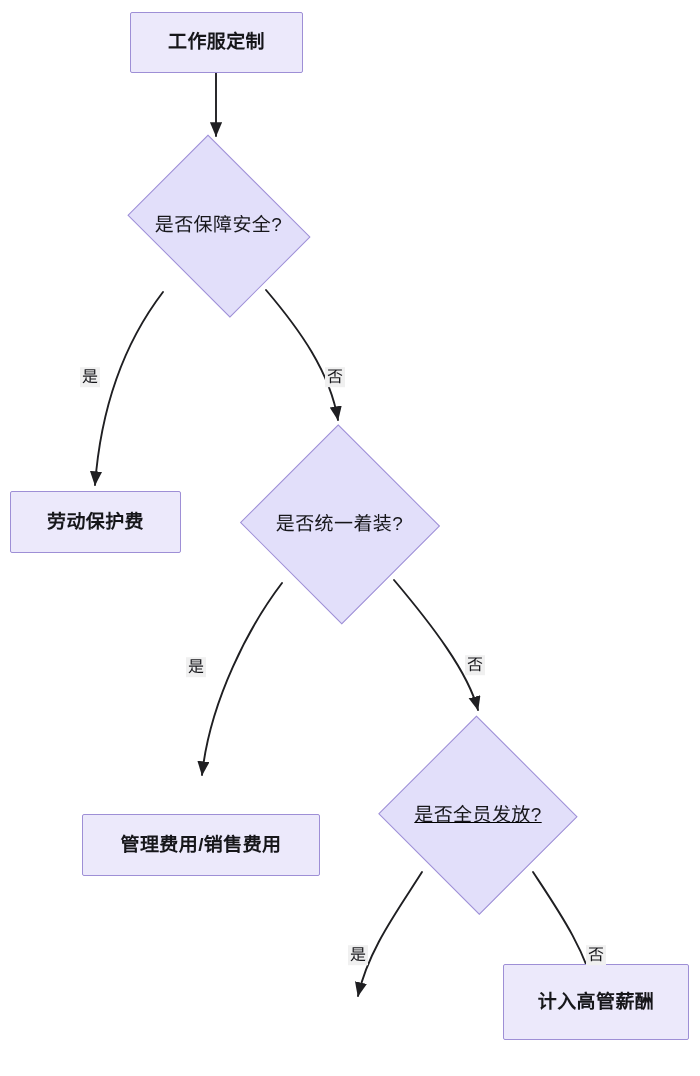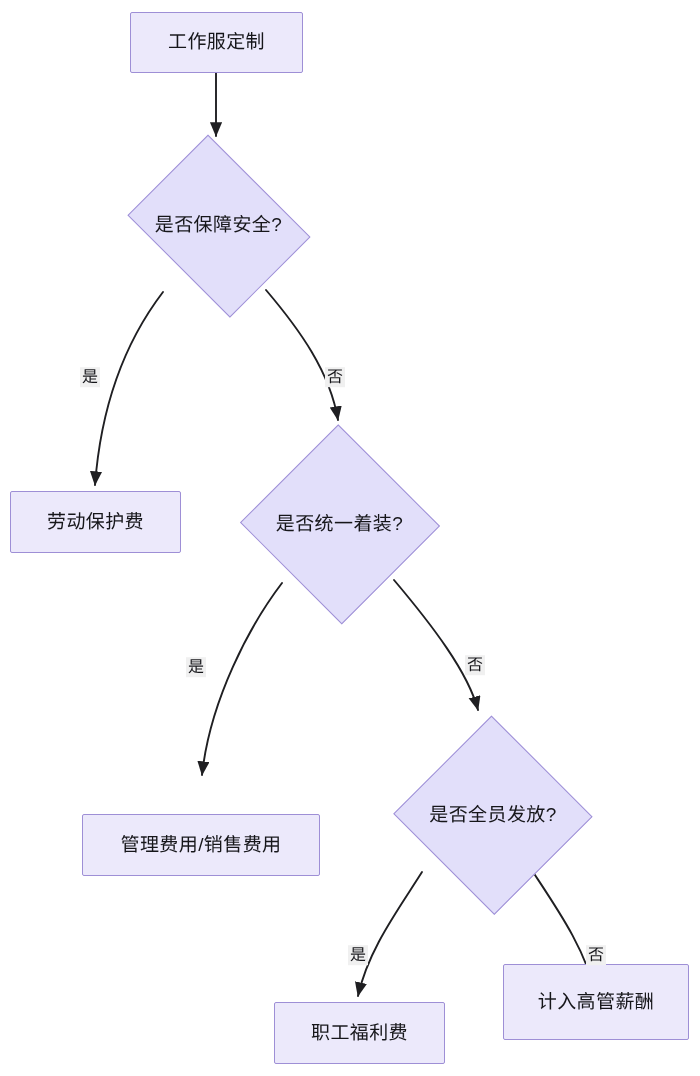--- a/index.html
+++ b/index.html
@@ -46,20 +46,21 @@
     border: 1.6px solid #9e8fd6;
     border-radius: 2px;
   }
   .node-rect .node-label {
     position: relative;
     color: #16161a;
     font-size: 19px;
     line-height: 1.2;
     white-space: nowrap;
     letter-spacing: 0.4px;
+    font-weight: bold;
   }
   .node-diamond {
     background: transparent;
     border: none;
   }
   .diamond-shape {
     position: absolute;
     left: 50%;
     top: 50%;
     width: 70.7%;
@@ -131,28 +132,25 @@
 
   <div class="node node-diamond" style="left:238px; top:426px; width:203px; height:196px;justify-content:center;">
     <span class="diamond-shape"></span>
     <span class="node-label">是否统一着装?</span>
   </div>
 
   <div class="node node-rect" style="left:82px; top:782px; width:238px; height:62px;margin-top:32px;">
     <span class="node-label">管理费用/销售费用</span>
   </div>
 
-  <div class="node node-diamond" style="left:392px; top:717px; width:202px; height:196px;">
+  <div class="node node-diamond" style="left:377px; top:717px; width:202px; height:196px;text-decoration:underline;">
     <span class="diamond-shape"></span>
     <span class="node-label">是否全员发放?</span>
   </div>
 
-  <div class="node node-rect" style="left:274px; top:1002px; width:171px; height:62px;">
-    <span class="node-label">职工福利费</span>
-  </div>
 
   <div class="node node-rect" style="left:503px; top:964px; width:186px; height:76px;">
     <span class="node-label">计入高管薪酬</span>
   </div>
 
   <span class="edge-label" style="left:90px; top:377px;">是</span>
 
   <span class="edge-label" style="left:335px; top:377px;">否</span>
 
   <span class="edge-label" style="left:196px; top:667px;">是</span>

